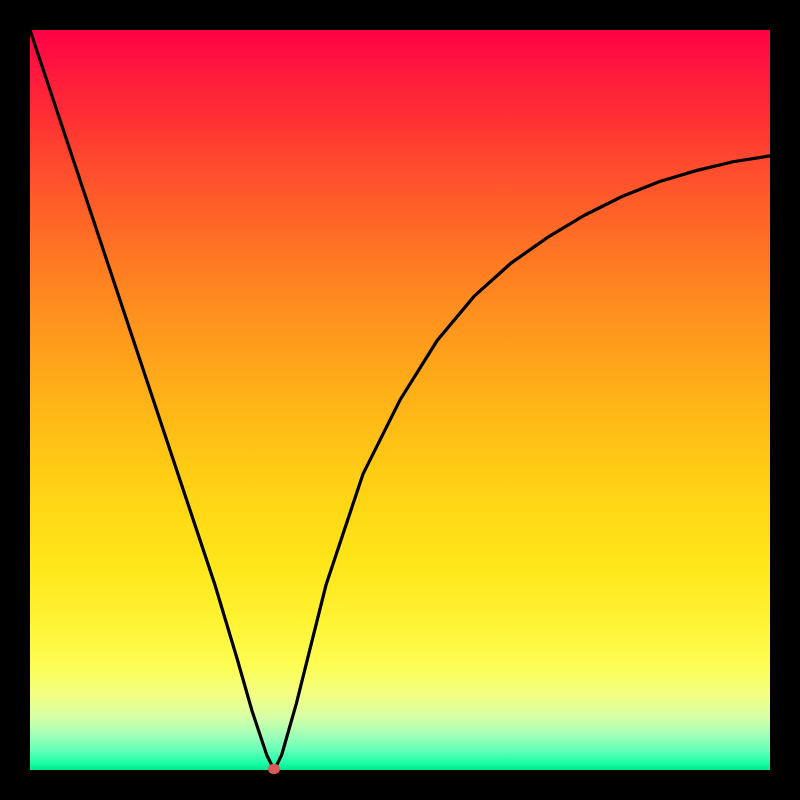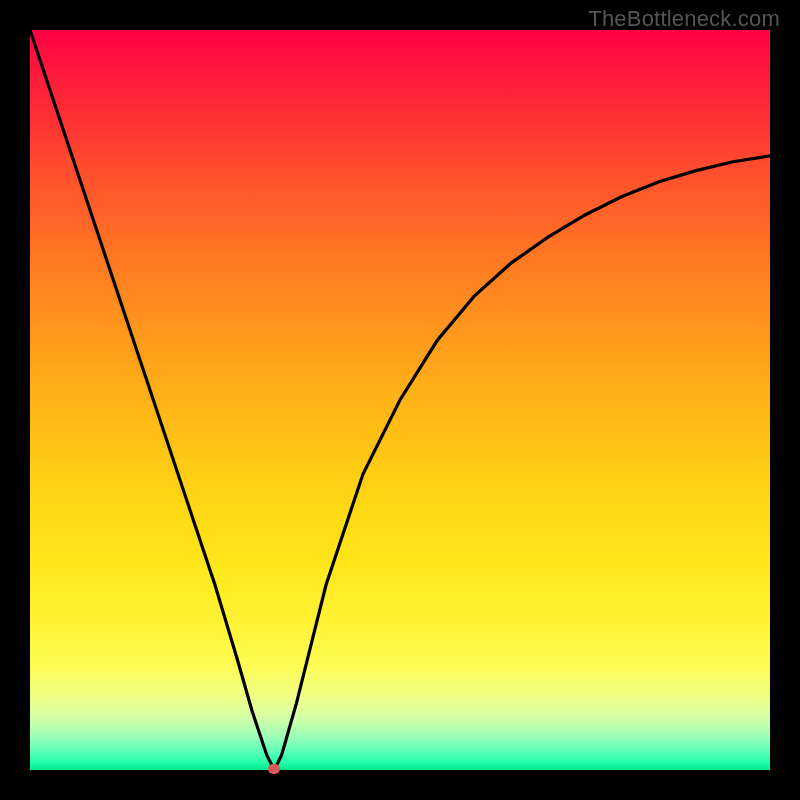--- a/index.html
+++ b/index.html
@@ -68,21 +68,20 @@
     height: 10px;
     background: #d95a5a;
     border-radius: 5px;
   }
 </style>
 </head>
 <body>
 
 <div class="outer">
 
-  <div class="watermark">TheBottleneck.com</div>
 
   <div class="chart-gradient"></div>
 
   <svg class="curve" viewBox="0 0 740 740" preserveAspectRatio="none">
     <path id="curvePath" fill="none" stroke="#000" stroke-width="3.2" d="M0.00 0.00 L37.00 111.00 L74.00 222.00 L111.00 333.00 L148.00 444.00 L185.00 555.00 L207.20 629.00 L222.00 680.80 L236.80 725.20 L244.20 740.00 L251.60 725.20 L266.40 673.40 L281.20 614.20 L296.00 555.00 L333.00 444.00 L370.00 370.00 L407.00 310.80 L444.00 266.40 L481.00 233.10 L518.00 207.20 L555.00 185.00 L592.00 166.50 L629.00 151.70 L666.00 140.60 L703.00 131.72 L740.00 125.80 "></path>
   </svg>
 
   <div id="marker" class="marker" style="left: 268.2px; top: 764px;"></div>
 
 </div>

